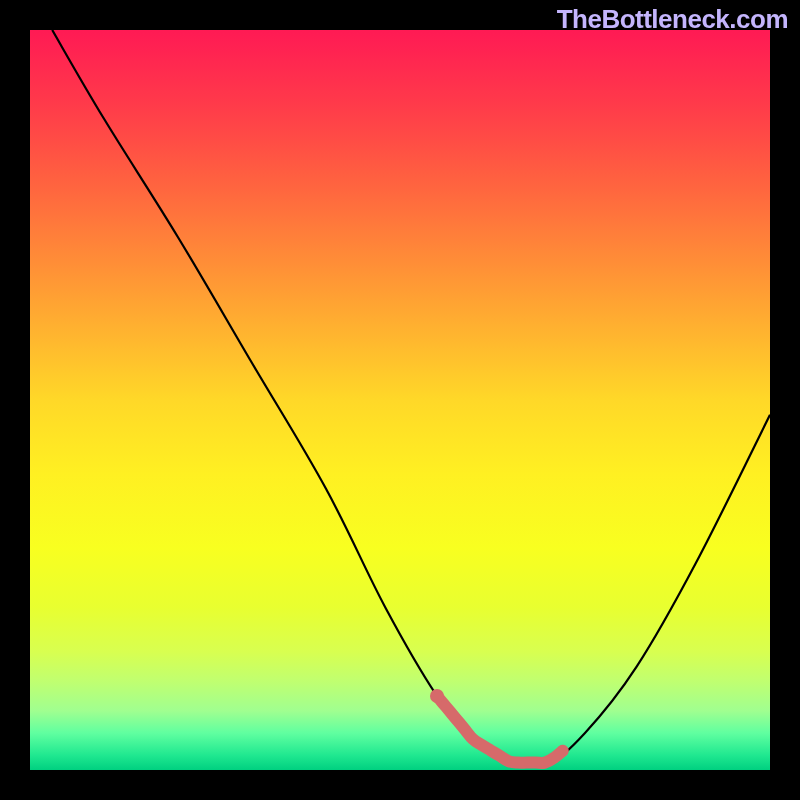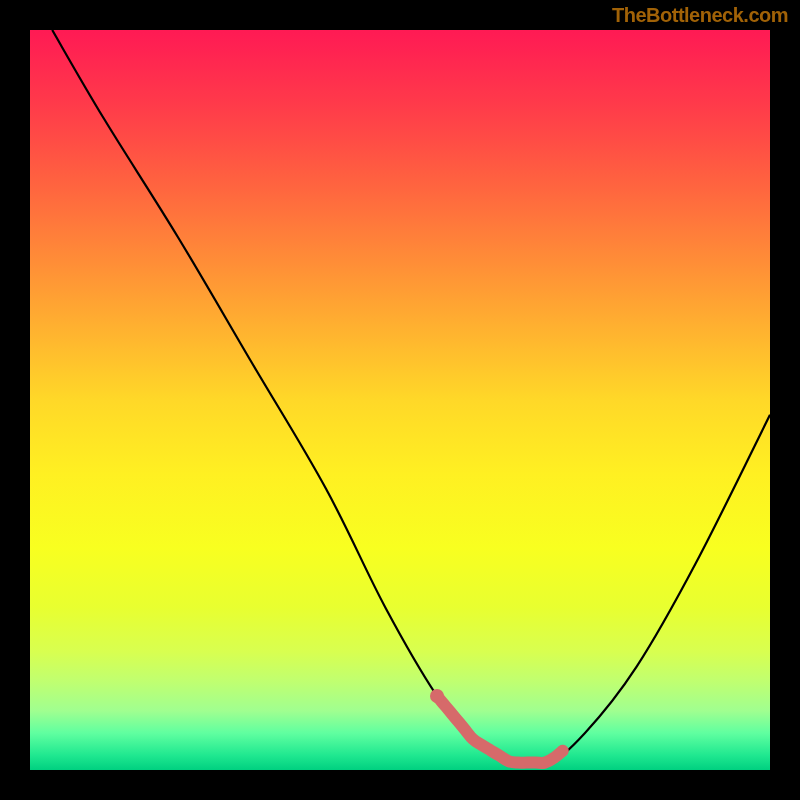--- a/index.html
+++ b/index.html
@@ -8,23 +8,23 @@
     position: relative;
     width: 800px;
     height: 800px;
     background: #000;
   }
   .watermark {
     position: absolute;
     top: 4px;
     right: 12px;
     font-family: Arial, sans-serif;
-    font-size: 20px;
+    font-size: 26px;
     font-weight: 600;
-    color: #a16207;
+    color: #c4b5fd;
     letter-spacing: -0.5px;
     z-index: 10;
   }
   .plot-area {
     position: absolute;
     left: 30px;
     top: 30px;
     width: 740px;
     height: 740px;
     overflow: hidden;

